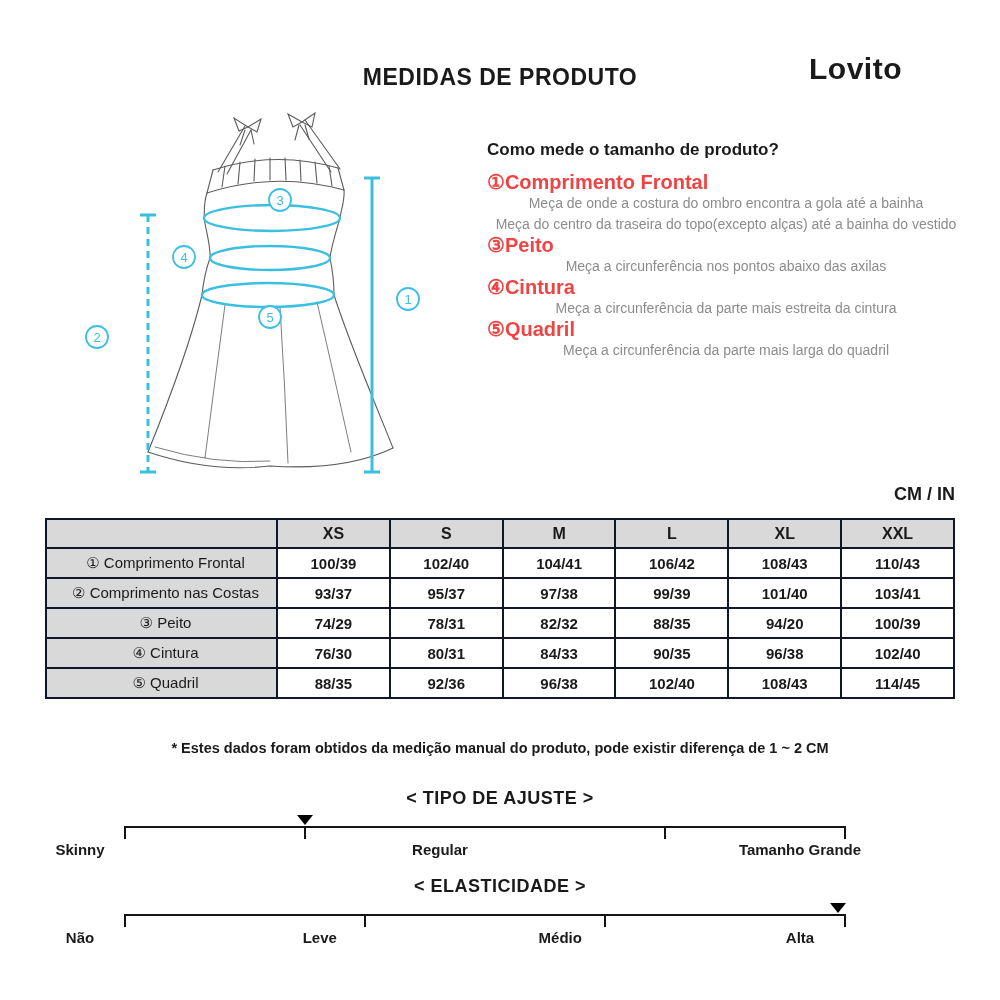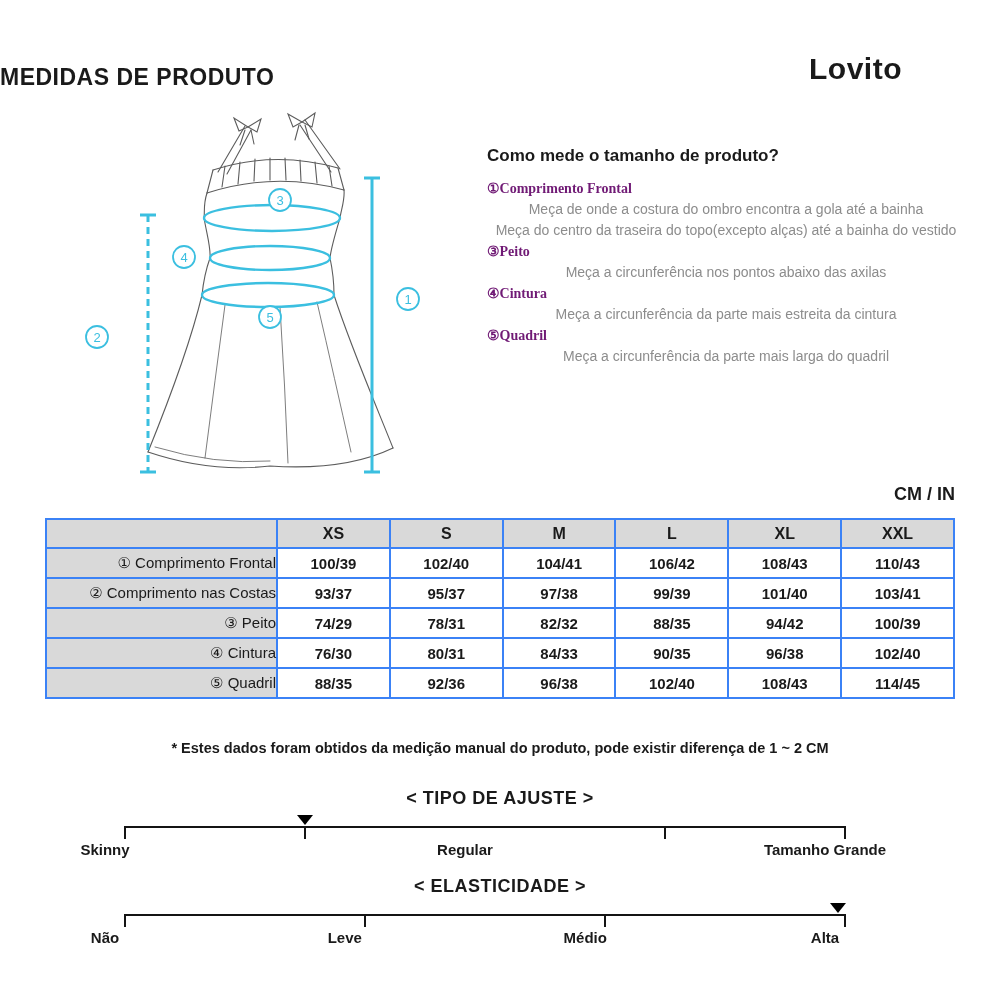--- a/index.html
+++ b/index.html
@@ -1,46 +1,46 @@
 <!DOCTYPE html>
 <html style="--accent: #3bbfe0; --cellgray: #d9d9d9;"><head>
 <meta charset="utf-8">
 <style>
   html,body{margin:0;padding:0;background:#fff;}
   .page{
     position:relative;width:1000px;height:1000px;background:#fff;overflow:hidden;
     font-family:"Liberation Sans",sans-serif;color:#1a1a1a;
   }
-  .page-title{position:absolute;left:0;right:0;top:64px;
+  .page-title{position:absolute;left:0;right:0;top:64px;text-align:center;
     font-size:23px;font-weight:bold;letter-spacing:.5px;}
   .brand{position:absolute;right:98px;top:52px;font-size:30px;font-weight:800;letter-spacing:.5px;}
   .diagram-wrap{position:absolute;left:55px;top:100px;width:420px;height:385px;}
-  .guide{position:absolute;left:487px;top:146px;width:478px;}
+  .guide{position:absolute;left:487px;top:140px;width:478px;}
   .guide-heading{font-size:17px;font-weight:bold;margin:0 0 12px 0;}
   .guide-item{margin:0;}
-  .gi-label{font-size:14px;font-weight:bold;line-height:21px;color:#701a75;font-family:Liberation Serif, serif;}
+  .gi-label{font-size:20px;font-weight:bold;line-height:21px;color:#ef4444;}
   .gi-desc{font-size:14px;line-height:21px;color:#8c8c8c;text-align:center;}
   .units{position:absolute;right:45px;top:484px;font-size:18px;font-weight:bold;}
   table.size-table{position:absolute;left:45px;top:518px;width:910px;
     border-collapse:collapse;table-layout:fixed;}
-  .size-table th,.size-table td{border:2px solid #3b82f6;text-align:center;padding:0;}
+  .size-table th,.size-table td{border:2px solid #0f172a;text-align:center;padding:0;}
   .size-table th{background:var(--cellgray);height:27px;font-size:16px;font-weight:bold;}
   .size-table td{height:28px;font-size:15px;font-weight:bold;background:#fff;}
-  .size-table td.row-label{background:var(--cellgray);text-align:right;padding-left:8px;
+  .size-table td.row-label{background:var(--cellgray);text-align:center;padding-left:8px;
     font-weight:normal;font-size:15px;width:229px;}
   .size-table th.corner{width:229px;}
   .footnote{position:absolute;left:0;right:0;top:740px;text-align:center;
     font-size:14.5px;font-weight:bold;}
   .scale-section{position:absolute;left:0;width:100%;}
   .scale-title{text-align:center;font-size:18px;font-weight:bold;letter-spacing:.5px;}
   .scale-track{position:relative;margin:17px 0 0 125px;width:720px;height:2px;background:#141414;}
   .tick{position:absolute;top:0;width:2px;height:13px;background:#141414;transform:translateX(-50%);}
   .marker{position:absolute;top:-11px;width:0;height:0;transform:translateX(-50%);
     border-left:8px solid transparent;border-right:8px solid transparent;border-top:10px solid #000;}
-  .scale-labels{position:relative;margin-left:105px;width:720px;height:20px;margin-top:13px;}
+  .scale-labels{position:relative;margin-left:80px;width:720px;height:20px;margin-top:13px;}
   .scale-label{position:absolute;top:0;transform:translateX(-50%);white-space:nowrap;
     font-size:15px;font-weight:bold;}
   .num-circle{fill:#fff;stroke:var(--accent);stroke-width:1.8;}
   .num-text{fill:var(--accent);font-size:13px;font-family:"Liberation Sans",sans-serif;}
 </style>
 </head>
 <body>
 
 <div class="page">
 
@@ -173,21 +173,21 @@
           <td>99/39</td>
           <td>101/40</td>
           <td>103/41</td>
         </tr>
         <tr>
           <td class="row-label">③ Peito</td>
           <td>74/29</td>
           <td>78/31</td>
           <td>82/32</td>
           <td>88/35</td>
-          <td>94/42</td>
+          <td>94/20</td>
           <td>100/39</td>
         </tr>
         <tr>
           <td class="row-label">④ Cintura</td>
           <td>76/30</td>
           <td>80/31</td>
           <td>84/33</td>
           <td>90/35</td>
           <td>96/38</td>
           <td>102/40</td>

